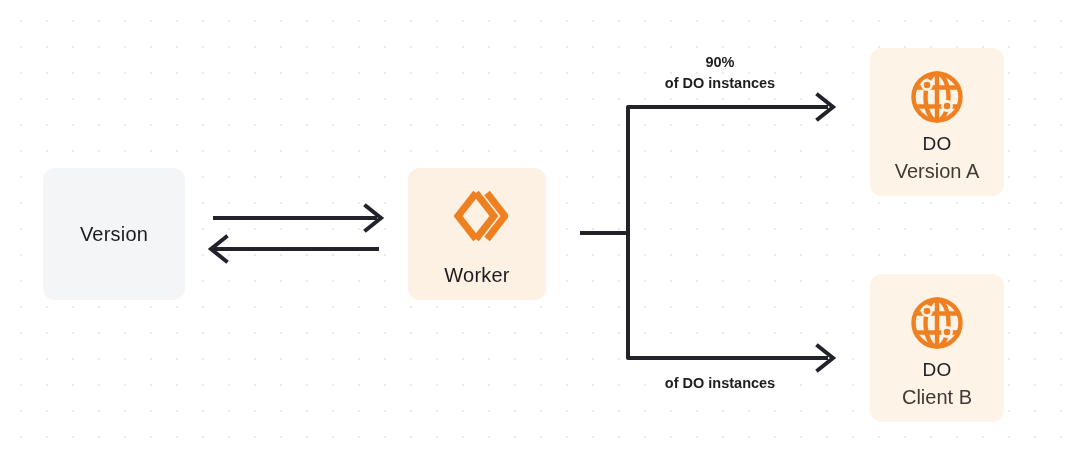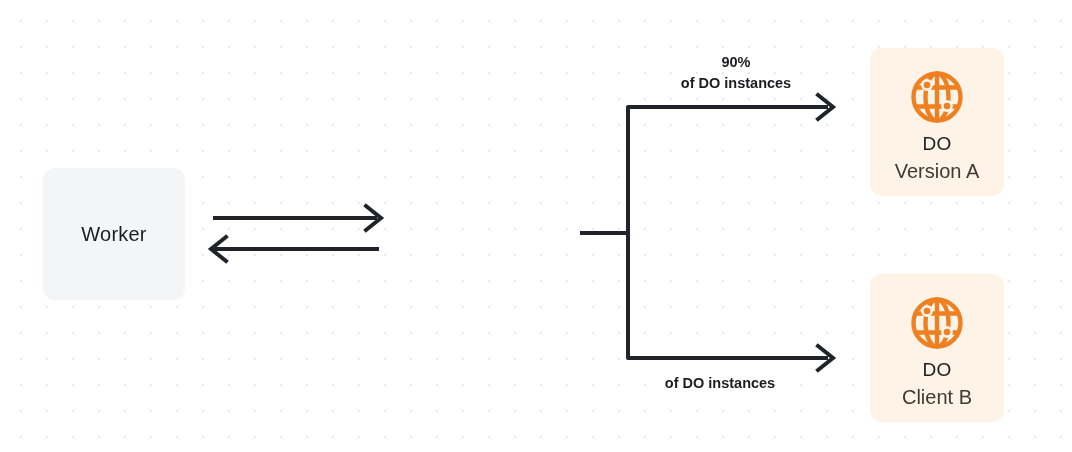--- a/index.html
+++ b/index.html
@@ -103,21 +103,21 @@
   .edge-label {
     position: absolute;
     text-align: center;
     font-size: 14.5px;
     font-weight: bold;
     color: #1d1d1f;
     line-height: 1.45;
     white-space: nowrap;
   }
   .edge-label-top {
-    left: 626px;
+    left: 610px;
     top: 52px;
     width: 220px;
   }
   .edge-label-bottom {
     left: 610px;
     top: 373px;
     width: 220px;
   }
   .edge-label .pct {
     display: block;
@@ -153,23 +153,33 @@
       <polyline points="818,95 833,107 818,119" fill="none" stroke="#22222a" stroke-width="4" stroke-linecap="square" stroke-linejoin="miter"></polyline>
     </g>
 
     <g>
       <path d="M 628 356 L 628 358 L 828 358" fill="none" stroke="#22222a" stroke-width="4" stroke-linecap="butt" stroke-linejoin="round"></path>
       <polyline points="818,346 833,358 818,370" fill="none" stroke="#22222a" stroke-width="4" stroke-linecap="square" stroke-linejoin="miter"></polyline>
     </g>
   </svg>
 
   <div class="node node-client">
-    <div class="node-title node-title-client">Worker</div>
-  </div>
-
+    <div class="node-title node-title-client">Version</div>
+  </div>
+
+  <div class="node node-worker">
+    <span class="node-icon icon-worker">
+      <svg width="62" height="62" viewBox="0 0 62 62">
+        <path d="M 30 8 L 12 31 L 30 54" fill="none" stroke="#ef8022" stroke-width="7" stroke-linecap="butt" stroke-linejoin="miter"></path>
+        <path d="M 30 8 L 48 31 L 30 54" fill="none" stroke="#ef8022" stroke-width="7" stroke-linecap="butt" stroke-linejoin="miter"></path>
+        <path d="M 41 8 L 59 31 L 41 54" fill="none" stroke="#ef8022" stroke-width="7" stroke-linecap="butt" stroke-linejoin="miter"></path>
+      </svg>
+    </span>
+    <div class="node-title node-title-worker">Worker</div>
+  </div>
 
   <div class="node node-do-a">
     <span class="node-icon icon-do">
       <svg width="58" height="58" viewBox="0 0 58 58">
         <circle cx="29" cy="29" r="23.5" fill="none" stroke="#ef8022" stroke-width="4.4"></circle>
         <ellipse cx="29" cy="29" rx="11.5" ry="23.5" fill="none" stroke="#ef8022" stroke-width="4.4"></ellipse>
         <line x1="29" y1="5.5" x2="29" y2="52.5" stroke="#ef8022" stroke-width="4.4"></line>
         <line x1="8.5" y1="19.5" x2="49.5" y2="19.5" stroke="#ef8022" stroke-width="4.4"></line>
         <line x1="8.5" y1="38.5" x2="49.5" y2="38.5" stroke="#ef8022" stroke-width="4.4"></line>
         <circle cx="19" cy="17" r="4.6" fill="#ef8022" stroke="#fdf3e7" stroke-width="2.6"></circle>

